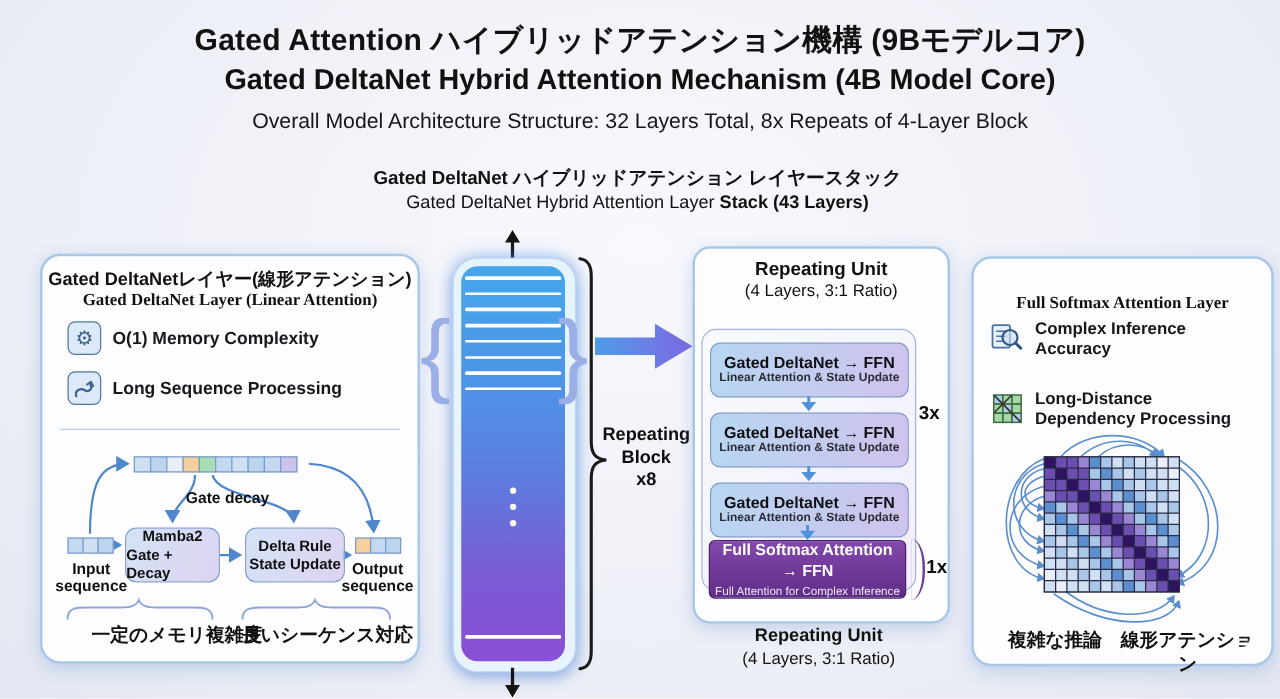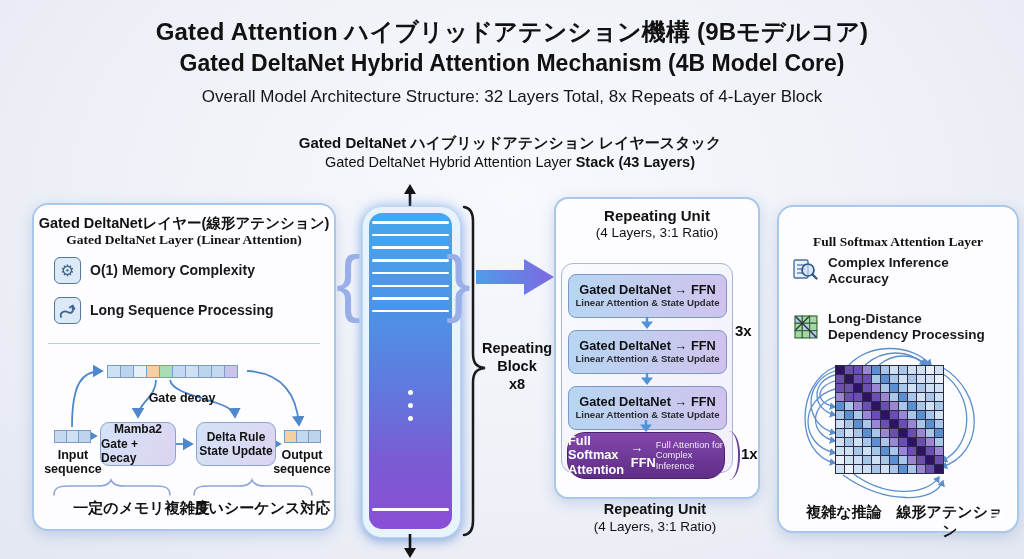--- a/index.html
+++ b/index.html
@@ -50,23 +50,23 @@
   .cbrace{font-size:74px;font-weight:400;color:#9aaee8;line-height:1;}
   .repeatlbl{left:482px;top:339px;width:70px;font-size:14.5px;font-weight:700;line-height:1.25;color:#0d0d0d;}
   
   .unit-inner{left:5px;top:47px;width:172px;height:210px;border:1.5px solid #a9b4dd;border-radius:12px;
     background:linear-gradient(135deg,#f8fbfe 0%,#f2eefb 100%);box-sizing:border-box;position:absolute;margin-top:17px;}
   .ubox{position:absolute;left:6px;width:157px;height:42px;border:1.3px solid #7e97c9;border-radius:8px;
     background:linear-gradient(90deg,#b7d6f1 0%,#cfc3ed 100%);
     display:flex;flex-direction:column;align-items:center;justify-content:center;line-height:1.12;}
   .ubox .t{font-size:12.8px;font-weight:700;color:#101014;}
   .ubox .s{font-size:9.6px;font-weight:700;color:#2c2c34;}
-  .sbox{position:absolute;left:11px;top:233px;width:158px;height:47px;border-radius:18px;
+  .sbox{position:absolute;left:11px;top:233px;width:158px;height:47px;border-radius:5px;
     background:linear-gradient(180deg,#8348ab 0%,#5f2d87 100%);border:1px solid #48206b;
-    display:flex;flex-direction:row;align-items:center;justify-content:flex-start;line-height:1.1;box-sizing:border-box;}
+    display:flex;flex-direction:column;align-items:center;justify-content:space-between;line-height:1.1;box-sizing:border-box;}
   .sbox .t{font-size:12.8px;font-weight:700;color:#fff;}
   .sbox .s{font-size:9.3px;color:#efe6f7;}
   .cnt{font-size:15px;font-weight:700;color:#0c0c0c;}
   .rbracket{position:absolute;left:173px;top:232px;width:9px;height:49px;
     border-right:2.6px solid #6b3f96;border-radius:0 12px 12px 0 / 0 25px 25px 0;}
   .unit-foot1{font-size:14.5px;font-weight:700;}
   .unit-foot2{font-size:13.5px;}
   
   .matrix{display:grid;grid-template-columns:repeat(12,8px);grid-auto-rows:8px;gap:1px;
     background:#2b2b46;border:1px solid #2b2b46;}

